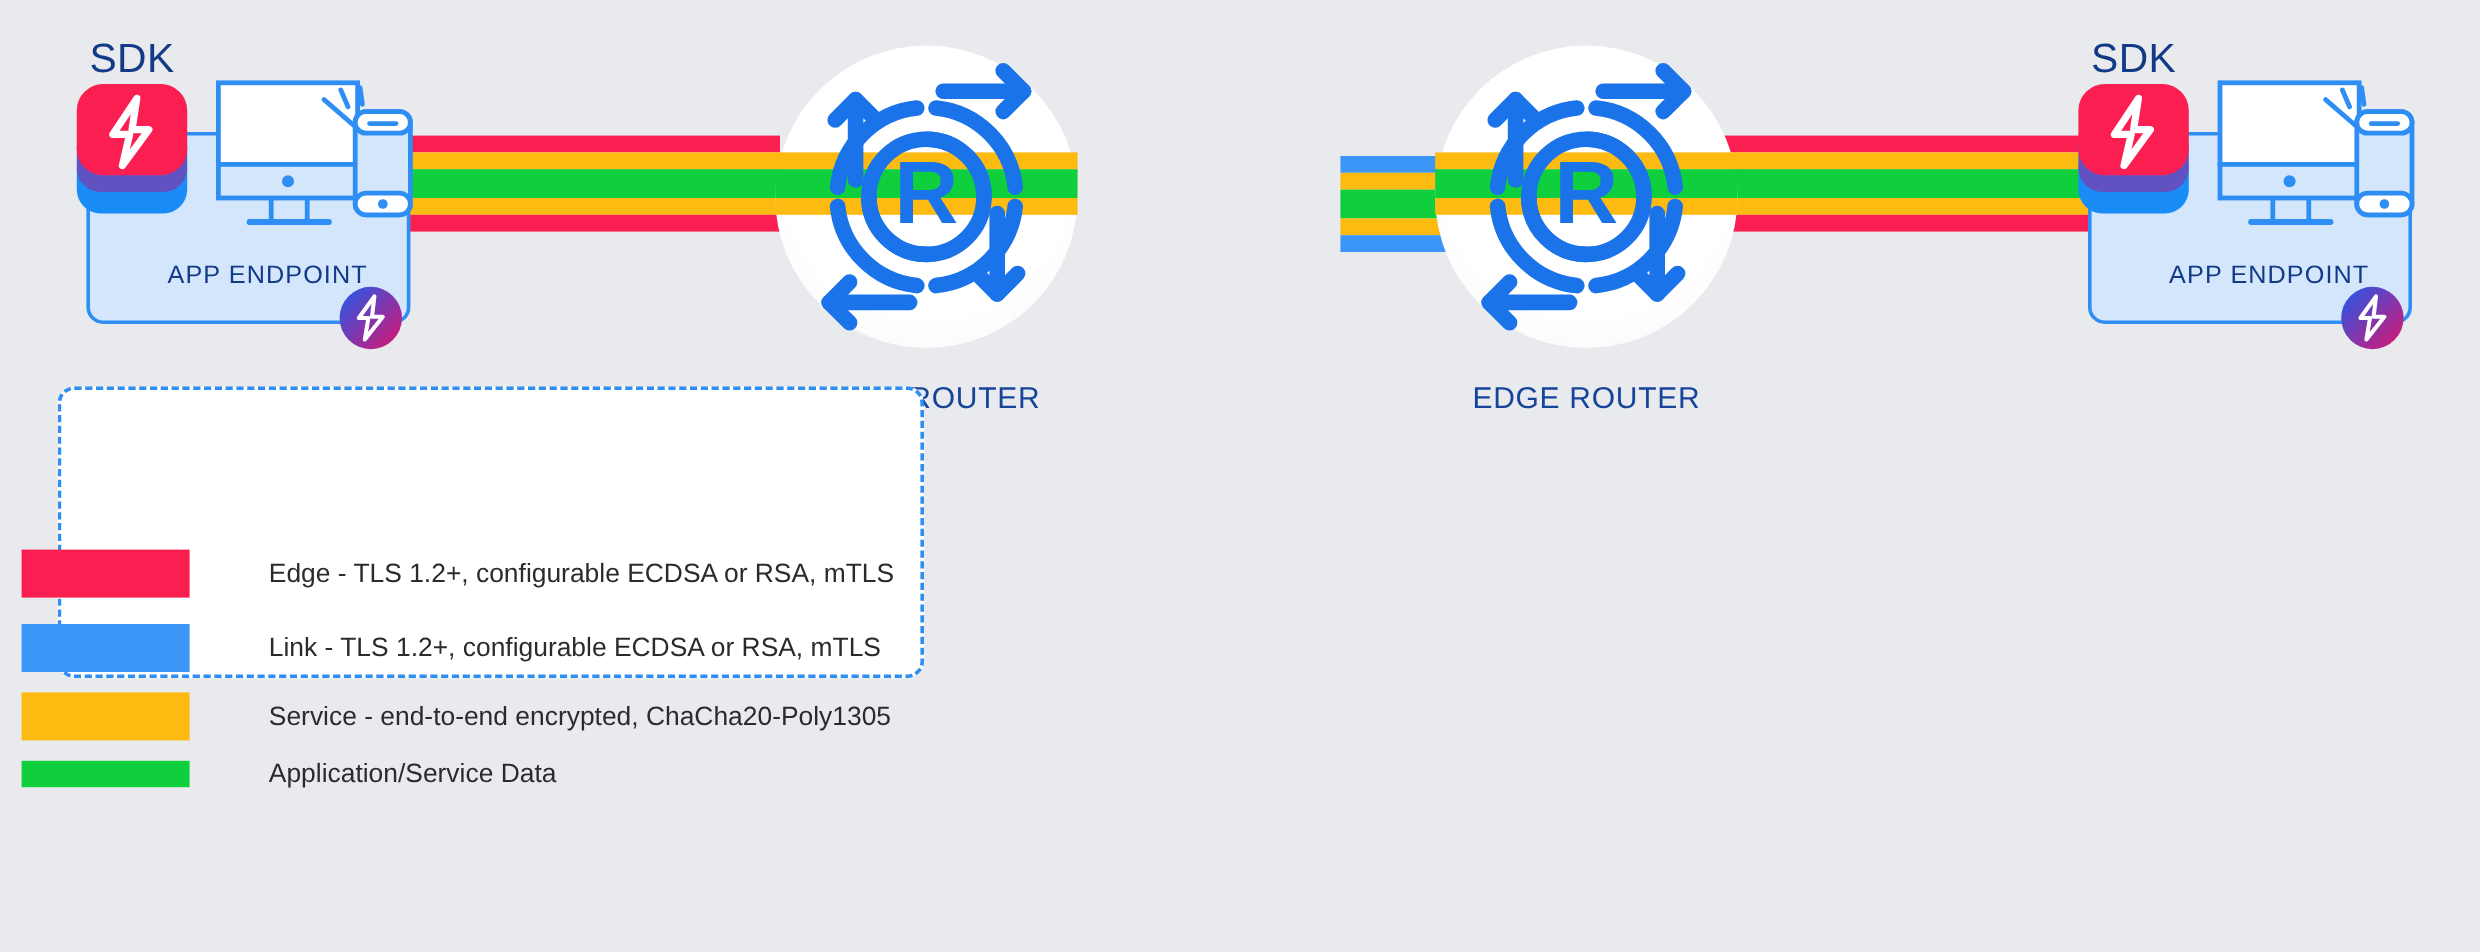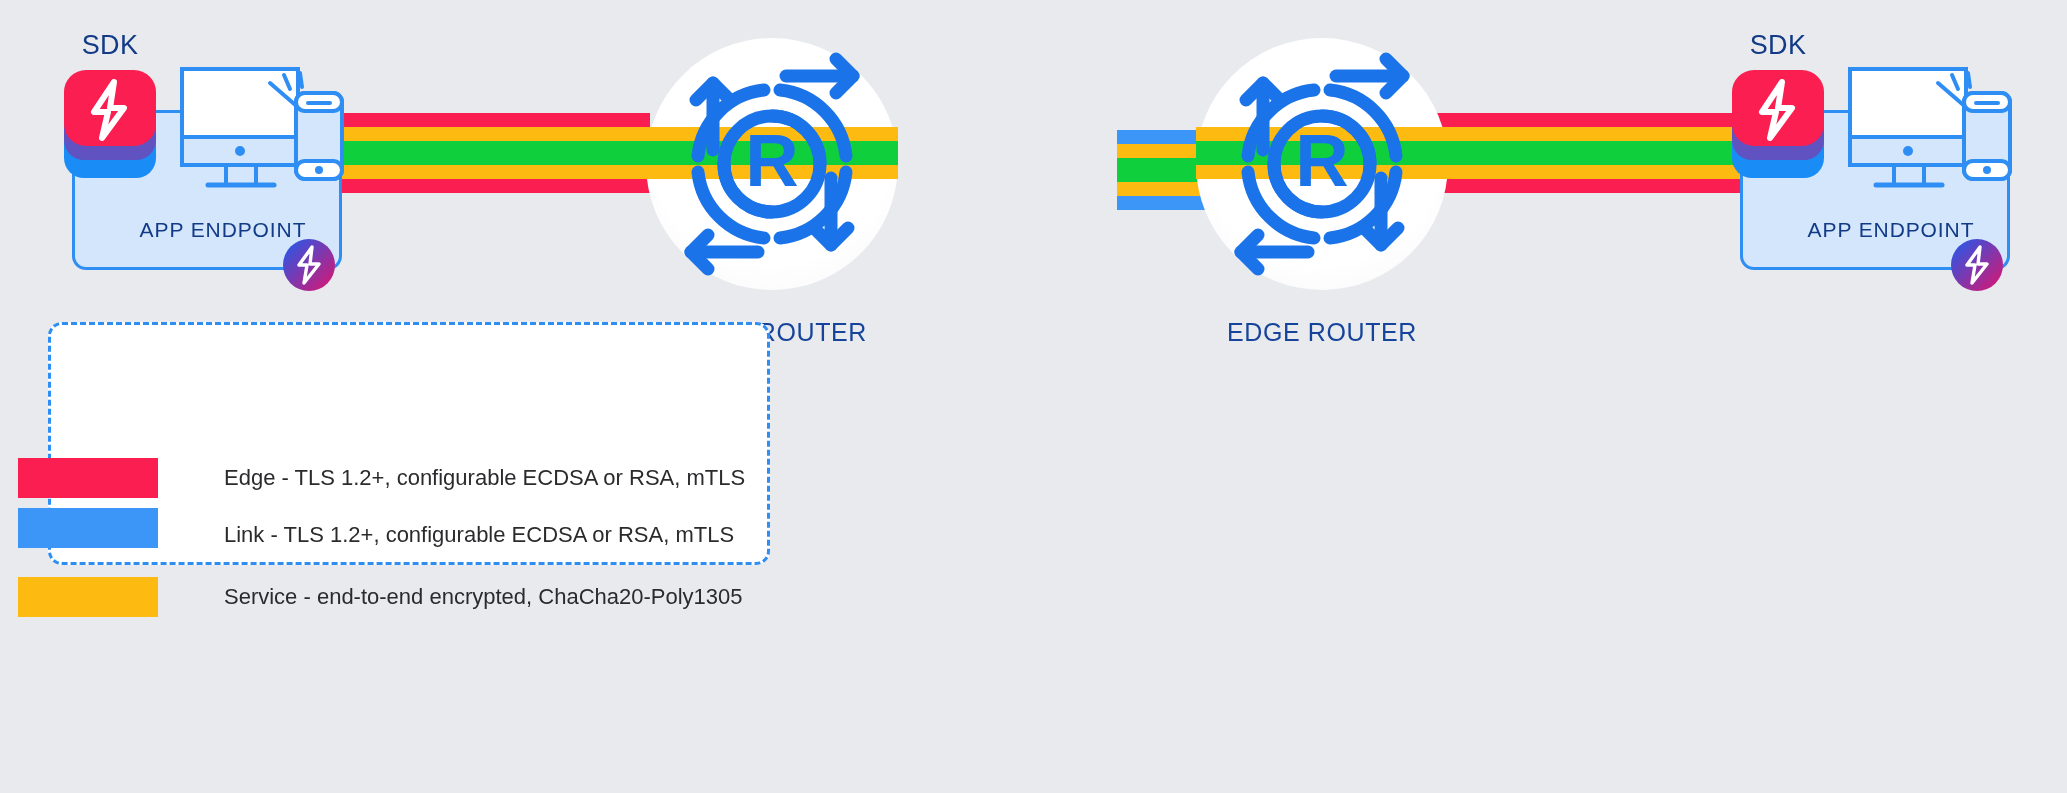--- a/index.html
+++ b/index.html
@@ -41,21 +41,21 @@
     position: absolute;
     color: #123a87;
     font-size: 21px;
     letter-spacing: 0.9px;
     white-space: nowrap;
     margin-left: 16px;
   }
   .sdk-label {
     position: absolute;
     color: #123a87;
-    font-size: 27px;
+    font-size: 34px;
     letter-spacing: 0.3px;
     white-space: nowrap;
   }
   .router-label {
     position: absolute;
     color: #17449b;
     font-size: 25px;
     letter-spacing: 0.6px;
     white-space: nowrap;
   }
@@ -276,24 +276,28 @@
     <path d="M 30 9 L 17 27 L 25 27 L 22 45 L 37 26 L 28 26 Z" fill="none" stroke="#ffffff" stroke-width="3.4" stroke-linejoin="round"></path>
   </svg>
 
   <div class="legend-box"></div>
 
   <div class="legend-row" style="top:458px;">
     <div class="legend-swatch" style="background:#fa1e51;"></div>
     <div class="legend-text">Edge - TLS 1.2+, configurable ECDSA or RSA, mTLS</div>
   </div>
 
-  <div class="legend-row" style="top:508px;align-items:flex-end;">
+  <div class="legend-row" style="top:520px;">
     <div class="legend-swatch" style="background:#3b96f7;"></div>
     <div class="legend-text">Link - TLS 1.2+, configurable ECDSA or RSA, mTLS</div>
   </div>
 
   <div class="legend-row" style="top:577px;justify-content:flex-end;">
     <div class="legend-swatch" style="background:#fdbb12;"></div>
     <div class="legend-text">Service - end-to-end encrypted, ChaCha20-Poly1305</div>
   </div>
 
+  <div class="legend-row" style="top:632px;">
+    <div class="legend-swatch short" style="background:#0fcf3d;"></div>
+    <div class="legend-text">Application/Service Data</div>
+  </div>
 
 </div>
 
 </body></html>

